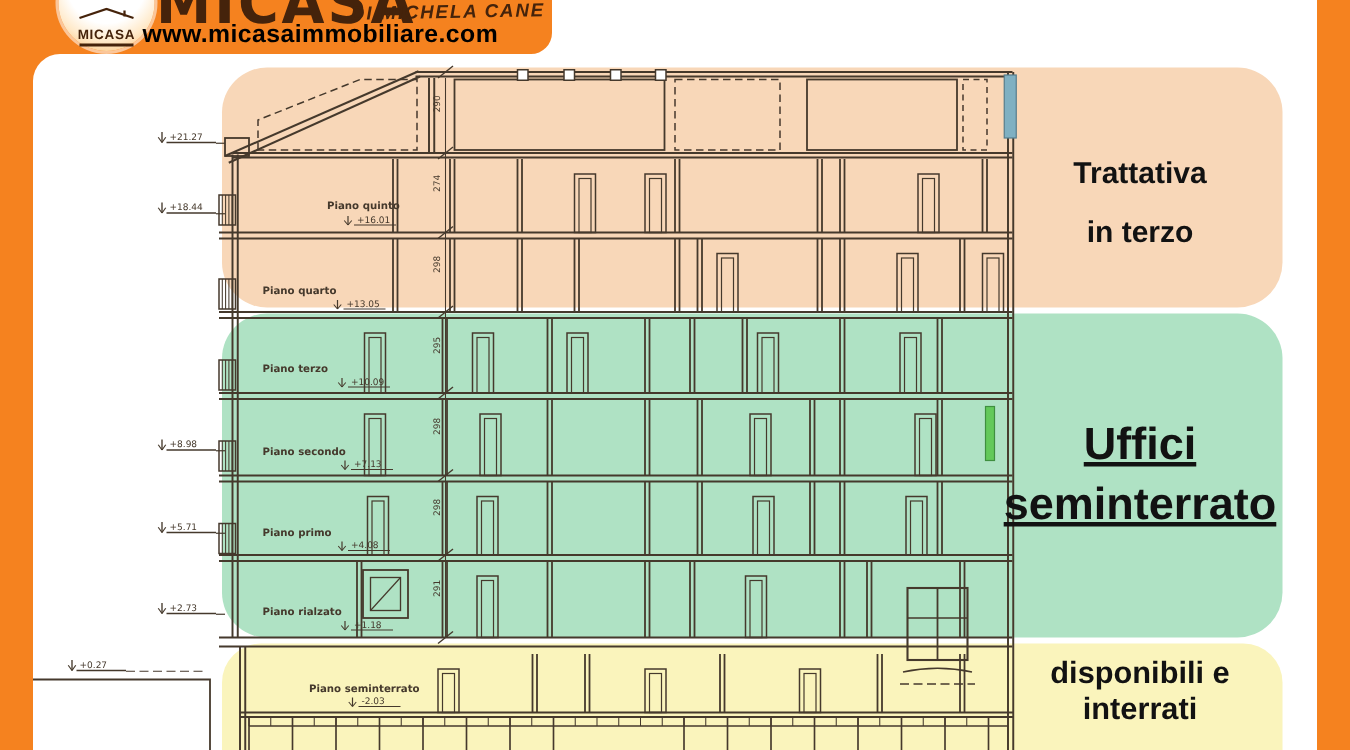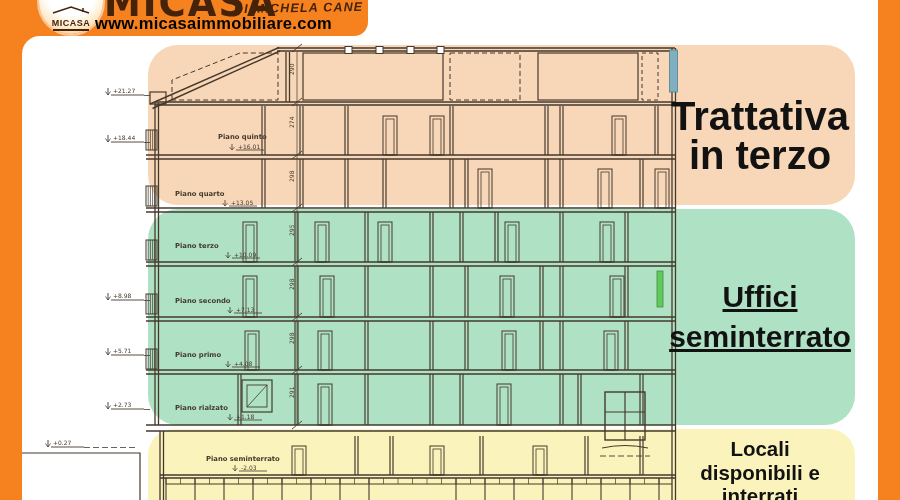--- a/index.html
+++ b/index.html
@@ -26,21 +26,21 @@
   .brand-owner{left:234px;top:1px;font-size:12.5px;font-weight:700;font-style:italic;
     letter-spacing:1.2px;color:#45230b;transform:rotate(-1deg);}
   .website{left:95px;top:14px;width:240px;font-size:16.5px;font-weight:700;color:#000000;letter-spacing:.3px;}
   
   .zone{left:148px;width:707px;}
   .zone-1{top:45px;height:160px;border-radius:30px;}
   .zone-2{top:209px;height:216px;border-radius:30px;}
   .zone-3{top:429px;height:75px;border-radius:26px 26px 0 0;}
   
   .zone-label{left:663px;width:194px;text-align:center;font-weight:700;color:#121212;}
-  .zl-1{top:97px;font-size:40px;line-height:39px;}
+  .zl-1{top:97px;font-size:20px;line-height:39px;}
   .zl-2{top:277px;font-size:30px;line-height:40px;text-decoration:underline;}
   .zl-3{top:437px;font-size:20.5px;line-height:23.5px;}
   .zone-label span{display:block;}
   #drawing{left:0;top:0;}
 </style>
 </head>
 <body>
 
 <div class="stage">
 
@@ -421,21 +421,20 @@
 
   <div class="abs zone-label zl-1">
     <span>Trattativa</span>
     <span>in terzo</span>
   </div>
   <div class="abs zone-label zl-2">
     <span>Uffici</span>
     <span>seminterrato</span>
   </div>
   <div class="abs zone-label zl-3">
-    <span>Locali</span>
     <span>disponibili e</span>
     <span>interrati</span>
   </div>
 
   <div class="abs frame-left frame-fill" style="background: rgb(245, 130, 31);"></div>
   <div class="abs frame-right frame-fill" style="background: rgb(245, 130, 31);"></div>
   <div class="abs corner-o frame-fill" style="background: rgb(245, 130, 31);"></div>
   <div class="abs corner-w"></div>
   <div class="abs header-band frame-fill" style="background: rgb(245, 130, 31);"></div>
   <div class="abs logo-circle"></div>

